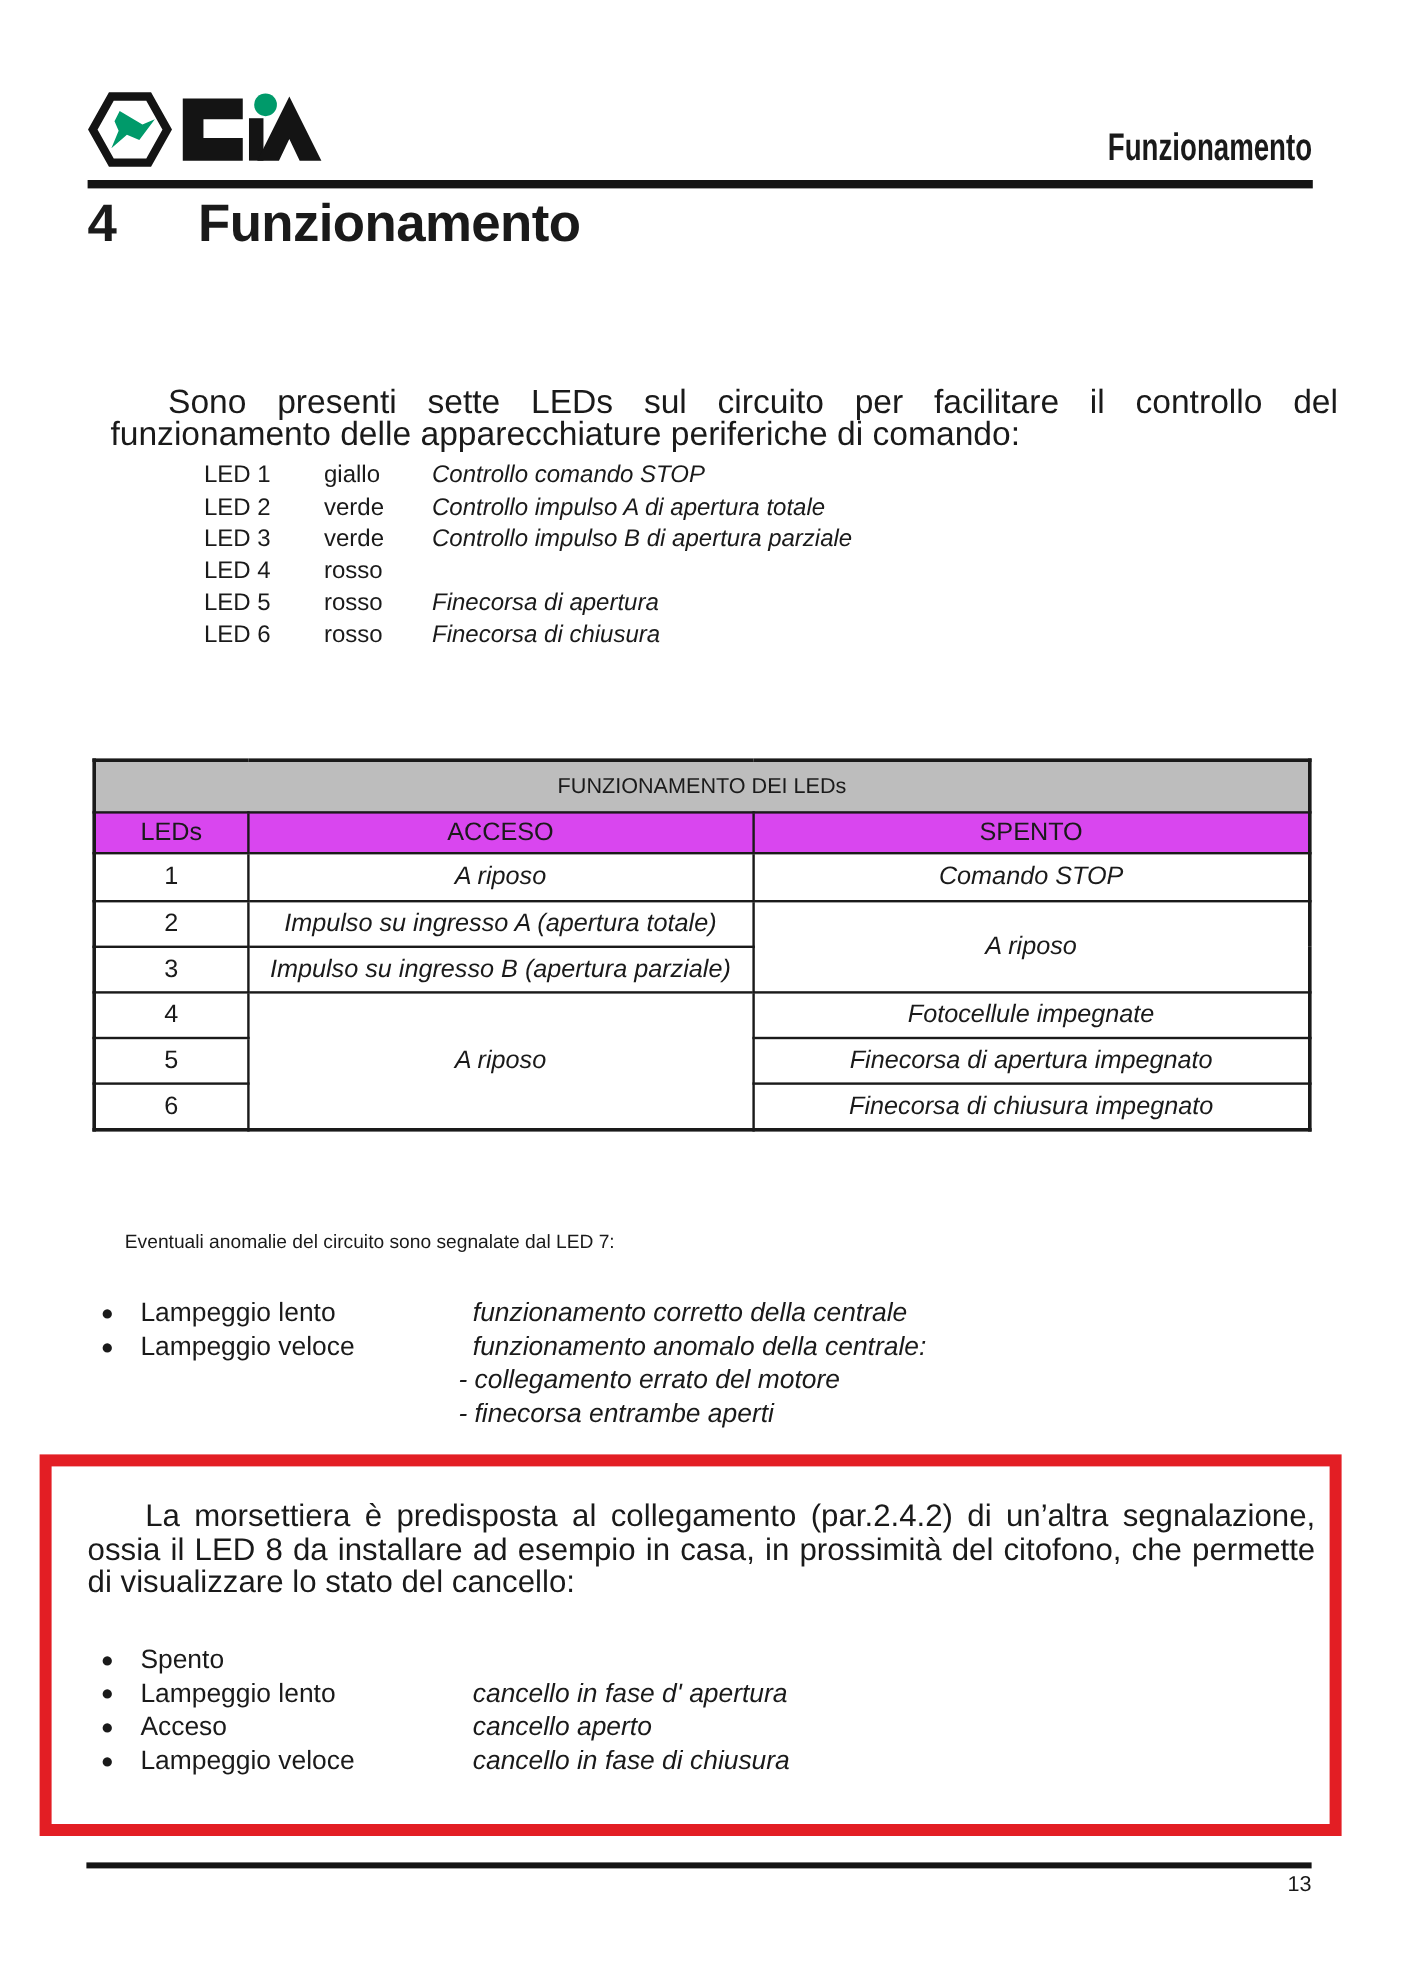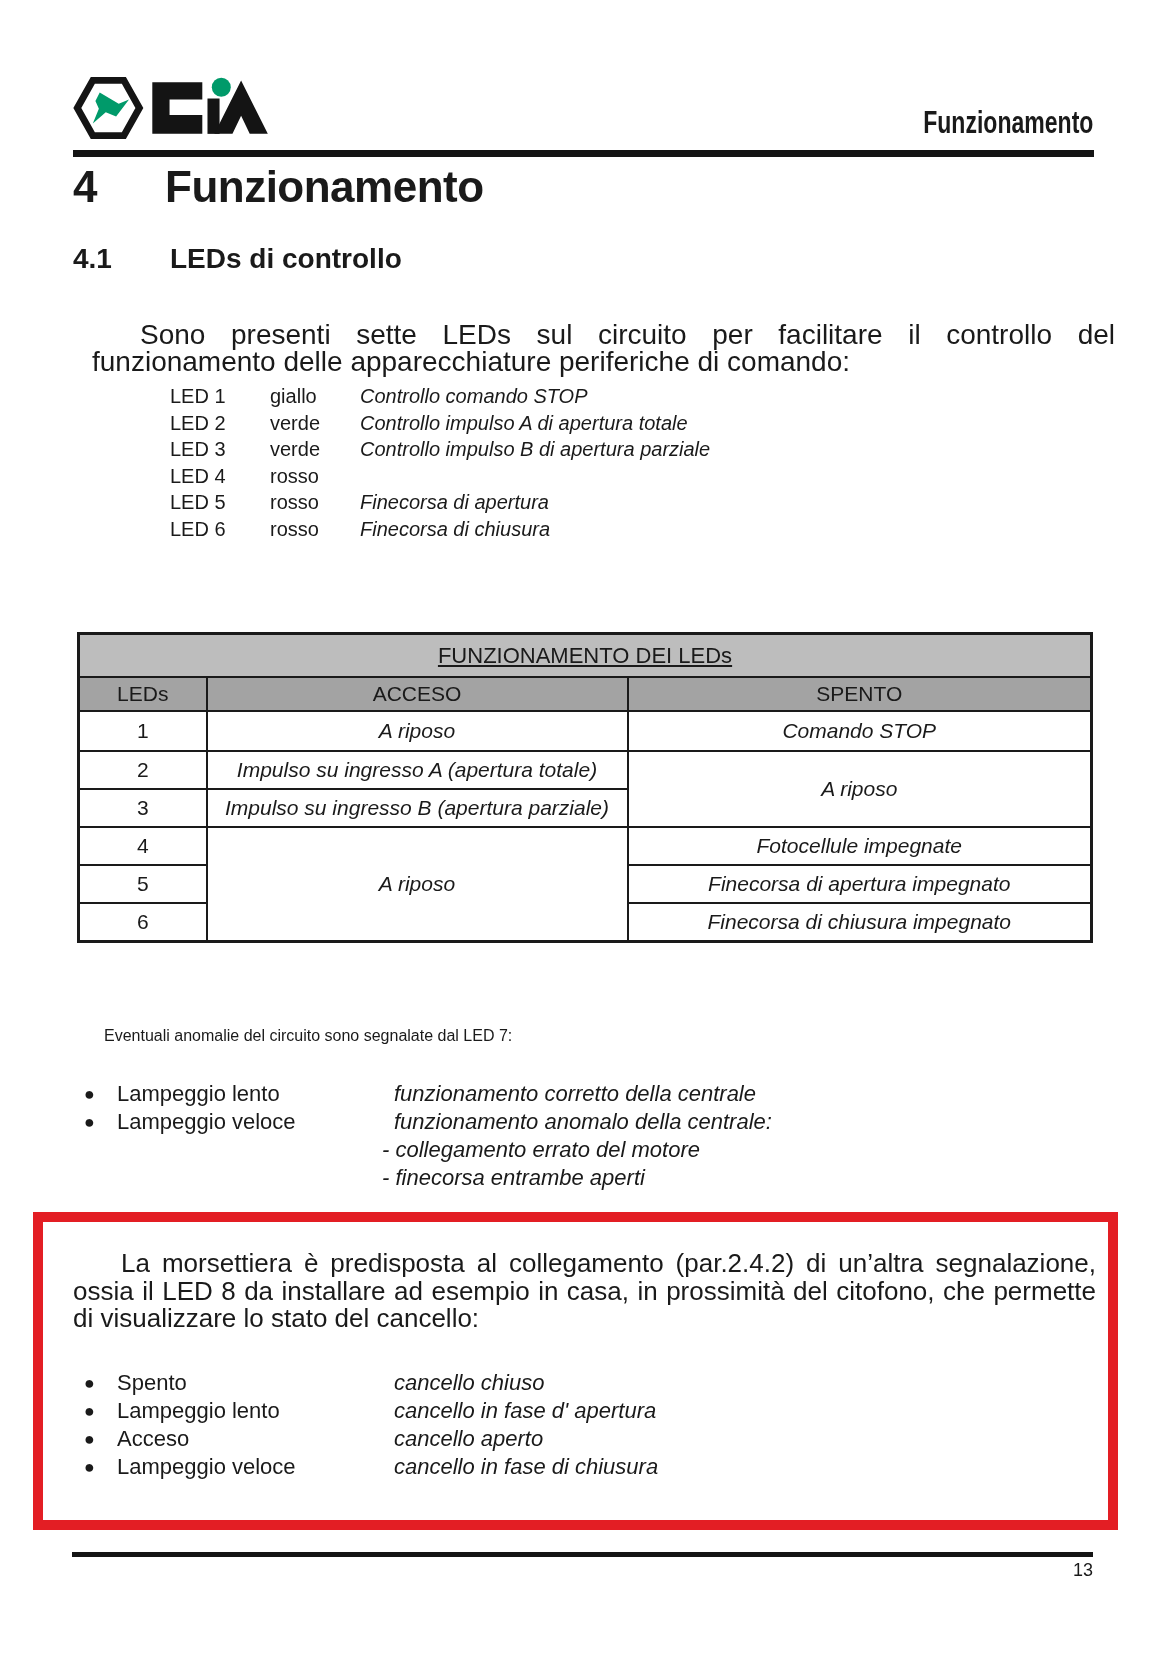--- a/index.html
+++ b/index.html
@@ -39,22 +39,22 @@
   
   table.leds{
     position:absolute;top:632px;left:77px;
     width:1013px;border-collapse:collapse;table-layout:fixed;
     font-size:21px;
   }
   table.leds td{
     border:2px solid #1a1a1a;text-align:center;vertical-align:middle;padding:0 4px;
   }
   table.leds{border:3px solid #1a1a1a;}
-  td.t-title{background:#bdbdbd;height:41px;font-size:22px;text-decoration:underline;}
-  tr.t-head td{background:#a3a3a3;height:32px;}
+  td.t-title{background:#bdbdbd;height:41px;font-size:18px;}
+  tr.t-head td{background:#d946ef;height:32px;}
   td.it{font-style:italic;}
   tr.r1 td{height:38px;}
   tr.rr td{height:36px;}
   col.c-led{width:128px;}
   col.c-acc{width:421px;}
   col.c-spe{width:464px;}
   
   .anom-intro{
     position:absolute;top:1022px;left:72px;width:1023px;
     font-size:16px;line-height:27px;text-indent:32px;margin:0;
@@ -101,24 +101,20 @@
       <circle cx="172" cy="17" r="11" fill="#009a6a"></circle>
     </svg>
   </div>
 
   <div class="section-label">Funzionamento</div>
   <div class="header-rule"></div>
 
   <div class="h1">
     <span class="num">4</span>
     <span>Funzionamento</span>
-  </div>
-  <div class="h2">
-    <span class="num">4.1</span>
-    <span>LEDs di controllo</span>
   </div>
 
   <p class="intro">Sono presenti sette LEDs sul circuito per facilitare il controllo del funzionamento delle apparecchiature periferiche di comando:</p>
 
   <div class="led-list">
     <div class="led-row">
       <span class="c1">LED 1</span>
       <span class="c2">giallo</span>
       <span class="c3">Controllo comando STOP</span>
     </div>
@@ -209,21 +205,20 @@
     <div class="b-sub">- collegamento errato del motore</div>
     <div class="b-sub">- finecorsa entrambe aperti</div>
   </div>
 
   <div class="note-box">
     <p class="note-par">La morsettiera è predisposta al collegamento (par.2.4.2) di un’altra segnalazione, ossia il LED 8 da installare ad esempio in casa, in prossimità del citofono, che permette di visualizzare lo stato del cancello:</p>
     <div class="note-bullets">
       <div class="b-row">
         <span class="b-dot">●</span>
         <span class="b-label">Spento</span>
-        <span class="b-desc">cancello chiuso</span>
       </div>
       <div class="b-row">
         <span class="b-dot">●</span>
         <span class="b-label">Lampeggio lento</span>
         <span class="b-desc">cancello in fase d' apertura</span>
       </div>
       <div class="b-row">
         <span class="b-dot">●</span>
         <span class="b-label">Acceso</span>
         <span class="b-desc">cancello aperto</span>

